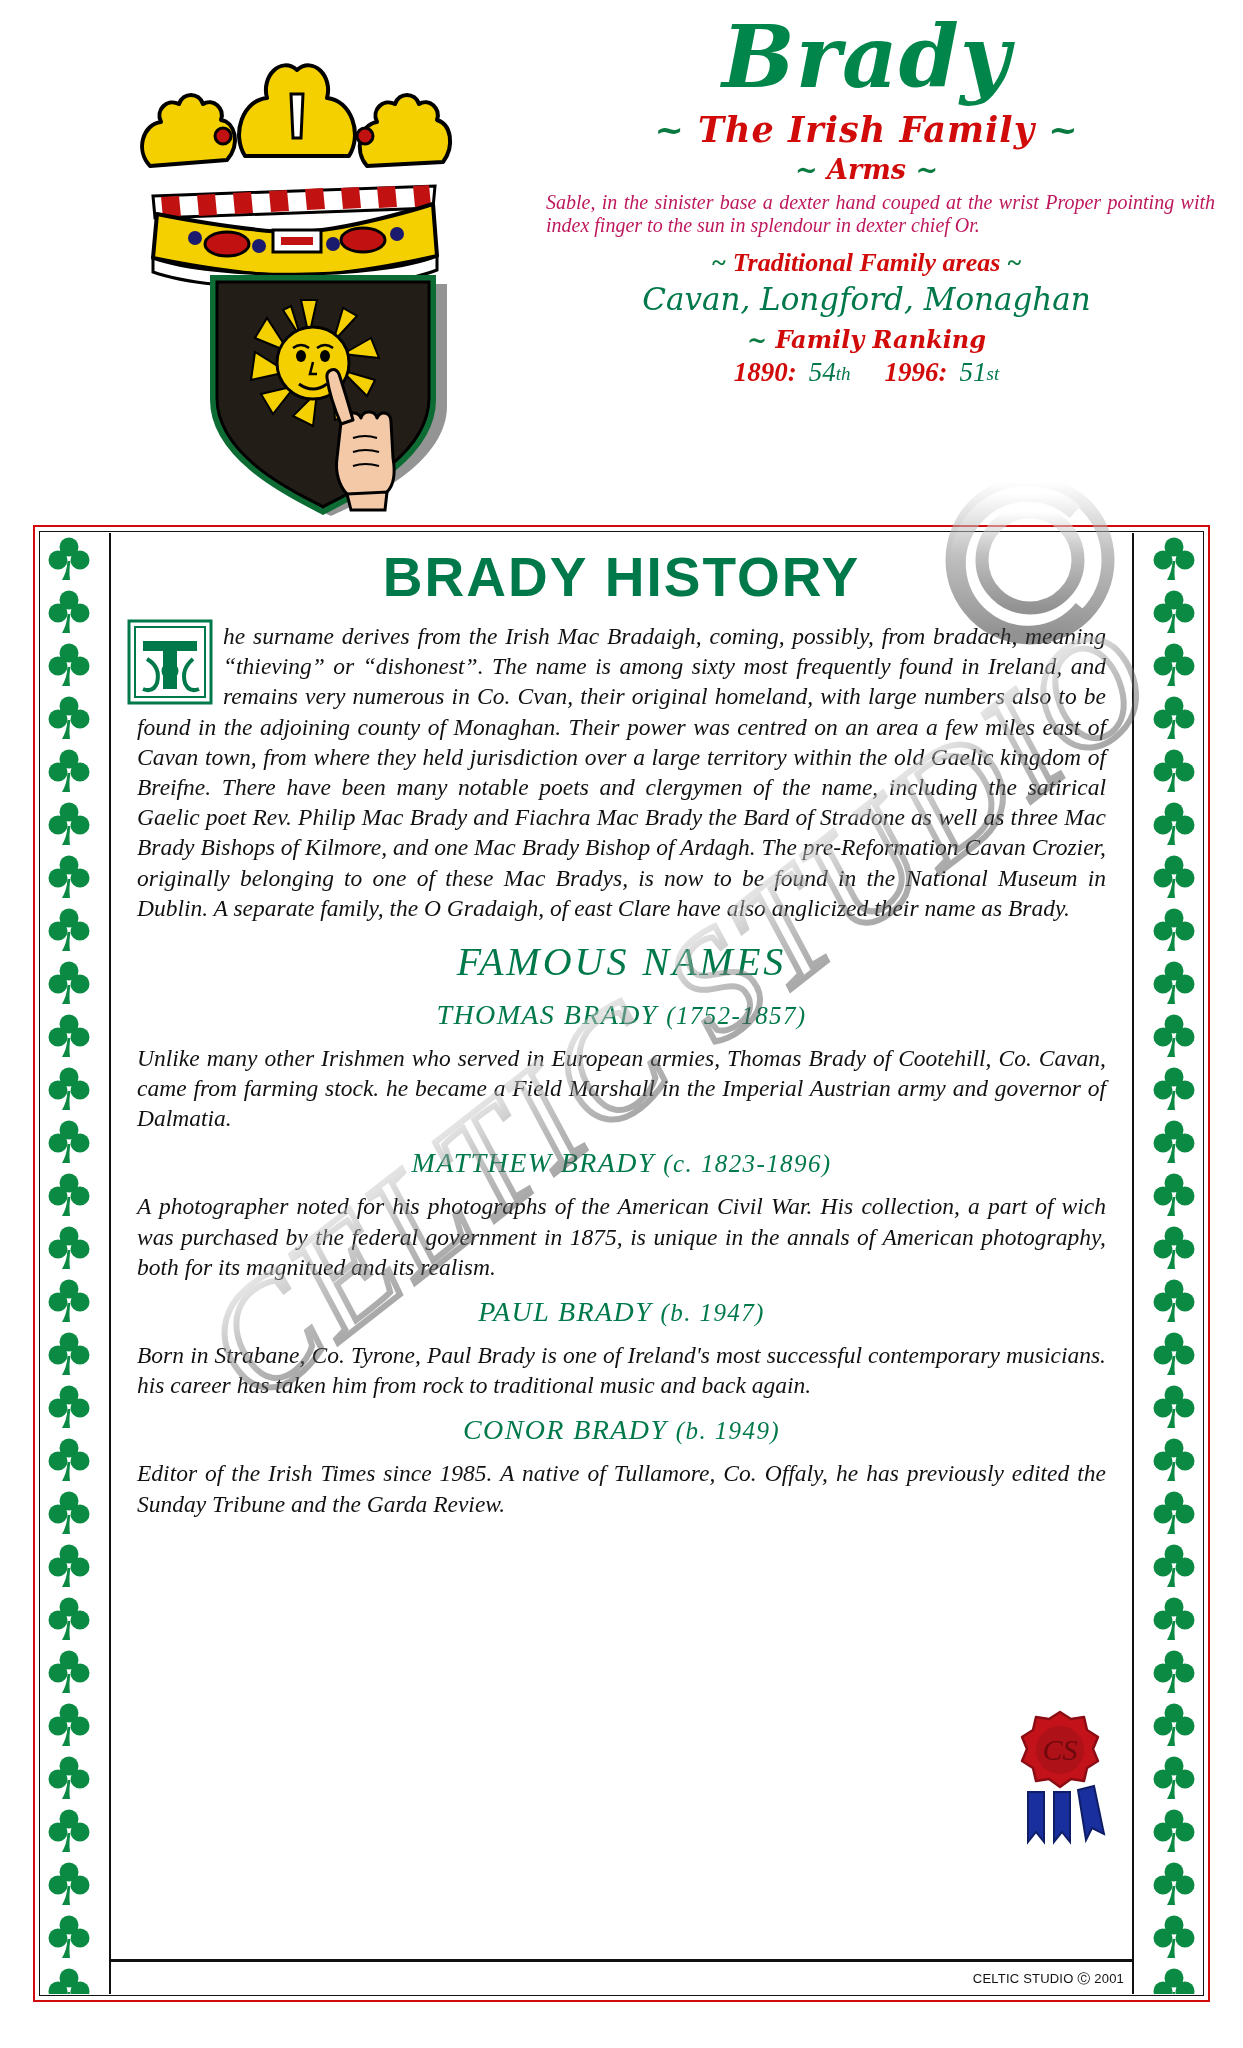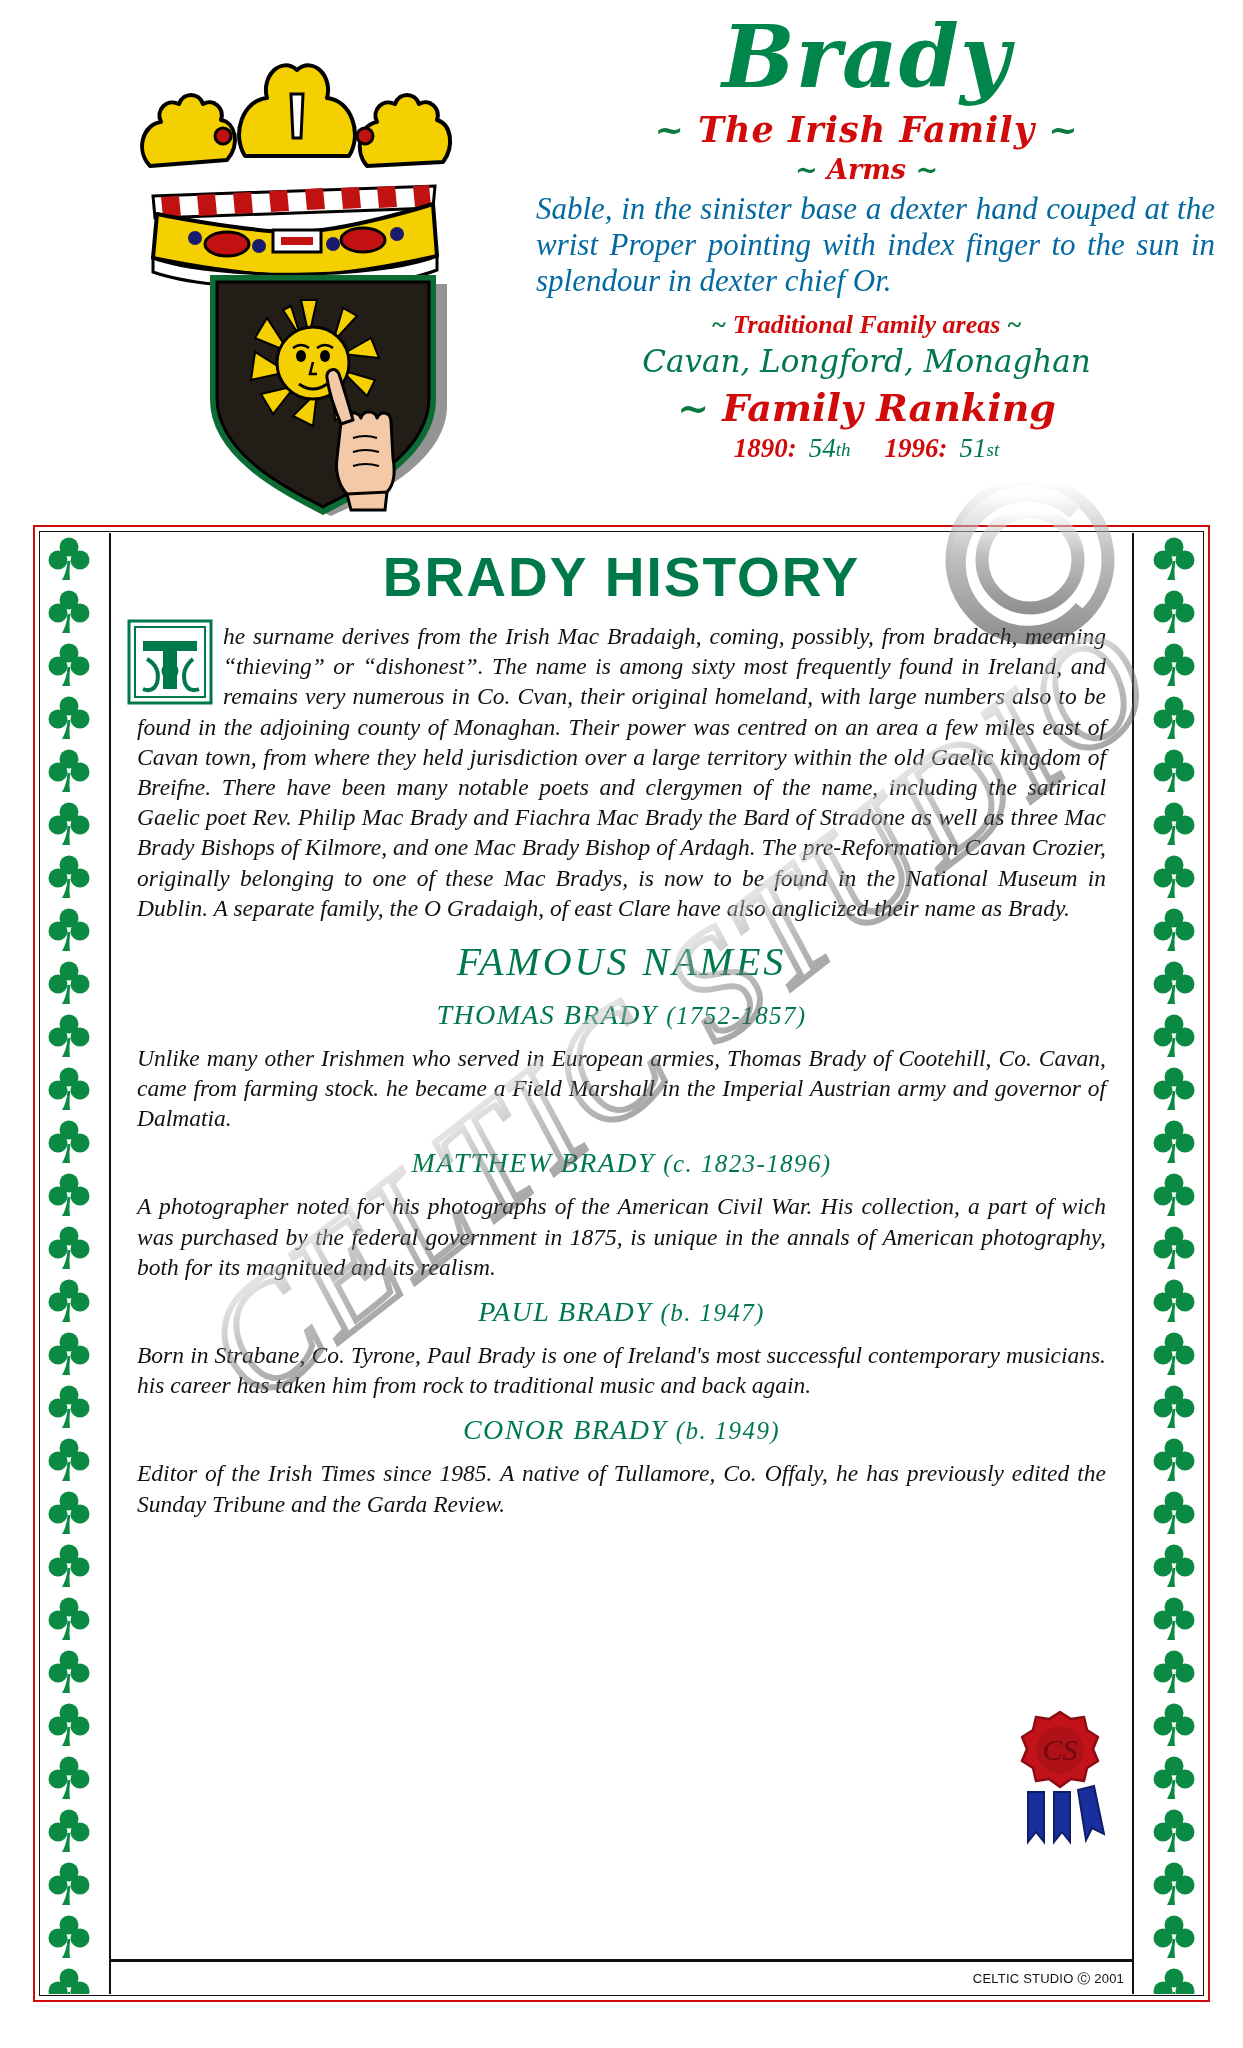--- a/index.html
+++ b/index.html
@@ -23,32 +23,32 @@
 
   #surname{font-family:"DejaVu Serif", serif;font-style:italic;font-weight:bold;
       color:#00864a;font-size:86px;line-height:0.95;margin-top:-4px;
       letter-spacing:1px;}
 
   #arms-label{font-family:"DejaVu Serif", serif;font-style:italic;font-weight:bold;
       color:#d10a0a;font-size:27px;margin-top:8px;}
   #arms-label .dash{color:#0a7a40;}
 
   #arms-desc{font-family:"Liberation Serif", serif;font-style:italic;
-      color:#0369a1;font-size:31px;line-height:1.16;text-align:justify;
-      margin:6px 18px 0 36px;}
+      color:#be185d;font-size:20px;line-height:1.16;text-align:justify;
+      margin:6px 18px 0 46px;}
 
   #areas-label{font-family:Liberation Serif, serif;font-style:italic;font-weight:bold;
       color:#d10a0a;font-size:26px;margin-top:12px;}
   #areas-label .dash{color:#0a7a40;}
 
   #areas-value{font-family:"DejaVu Serif", serif;font-style:italic;
       color:#00784a;font-size:31px;margin-top:7px;}
 
   #ranking-label{font-family:"DejaVu Serif", serif;font-style:italic;font-weight:bold;
-      color:#d10a0a;font-size:38px;margin-top:11px;}
+      color:#d10a0a;font-size:24px;margin-top:11px;}
   #ranking-label .dash{color:#0a7a40;}
 
   #ranking-value{font-size:0;margin-top:6px;}
   #ranking-value span{font-family:"Liberation Serif", serif;font-style:italic;
       font-size:27px;vertical-align:baseline;}
   .yr{color:#d10a0a;font-weight:bold;}
   .rk{color:#00784a;}
   .sup{font-size:19px!important;vertical-align:super!important;color:#00784a;}
   .gap{display:inline-block;width:34px;}
   .gap-s{display:inline-block;width:12px;}

